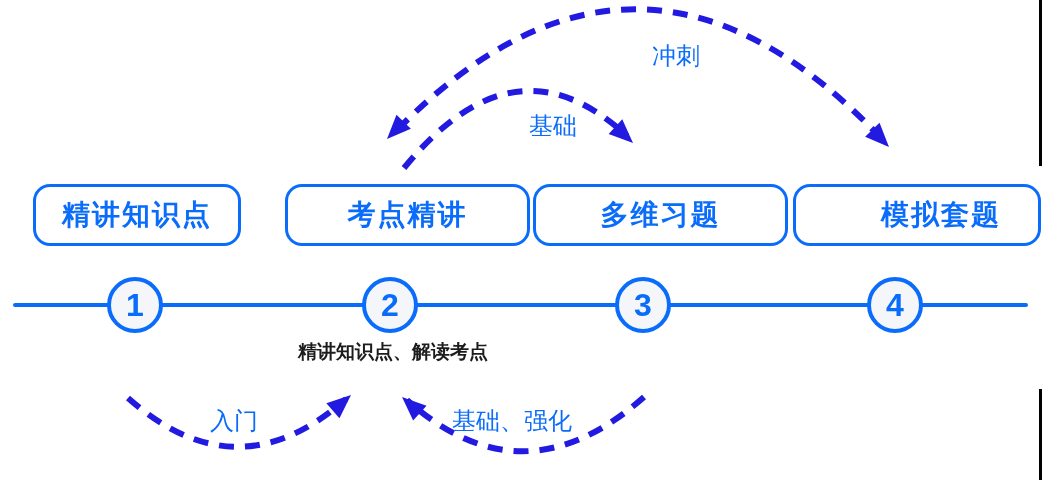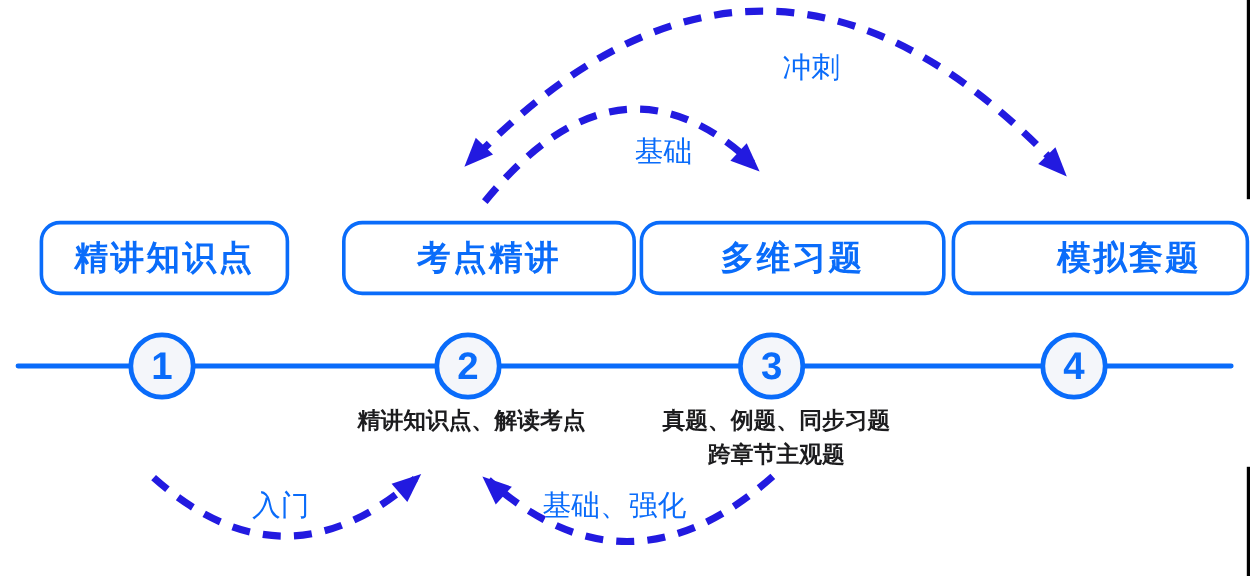--- a/index.html
+++ b/index.html
@@ -90,24 +90,20 @@
   <div class="stage-circle" style="left:615px;">
     <span>3</span>
   </div>
   <div class="stage-circle" style="left:867px;">
     <span>4</span>
   </div>
 
   <div class="stage-desc" style="left:393px;">
     <div>精讲知识点、解读考点</div>
   </div>
-  <div class="stage-desc" style="left:647px;">
-    <div>真题、例题、同步习题</div>
-    <div>跨章节主观题</div>
-  </div>
 
   <div class="arc-label" style="left:676px;top:56px;">冲刺</div>
   <div class="arc-label" style="left:521px;top:126px;margin-left:32px;">基础</div>
   <div class="arc-label" style="left:234px;top:421px;text-align:right;">入门</div>
   <div class="arc-label" style="left:512px;top:421px;">基础、强化</div>
 
   <div class="edge-mark edge-top"></div>
   <div class="edge-mark edge-bottom"></div>
 
 </div>

